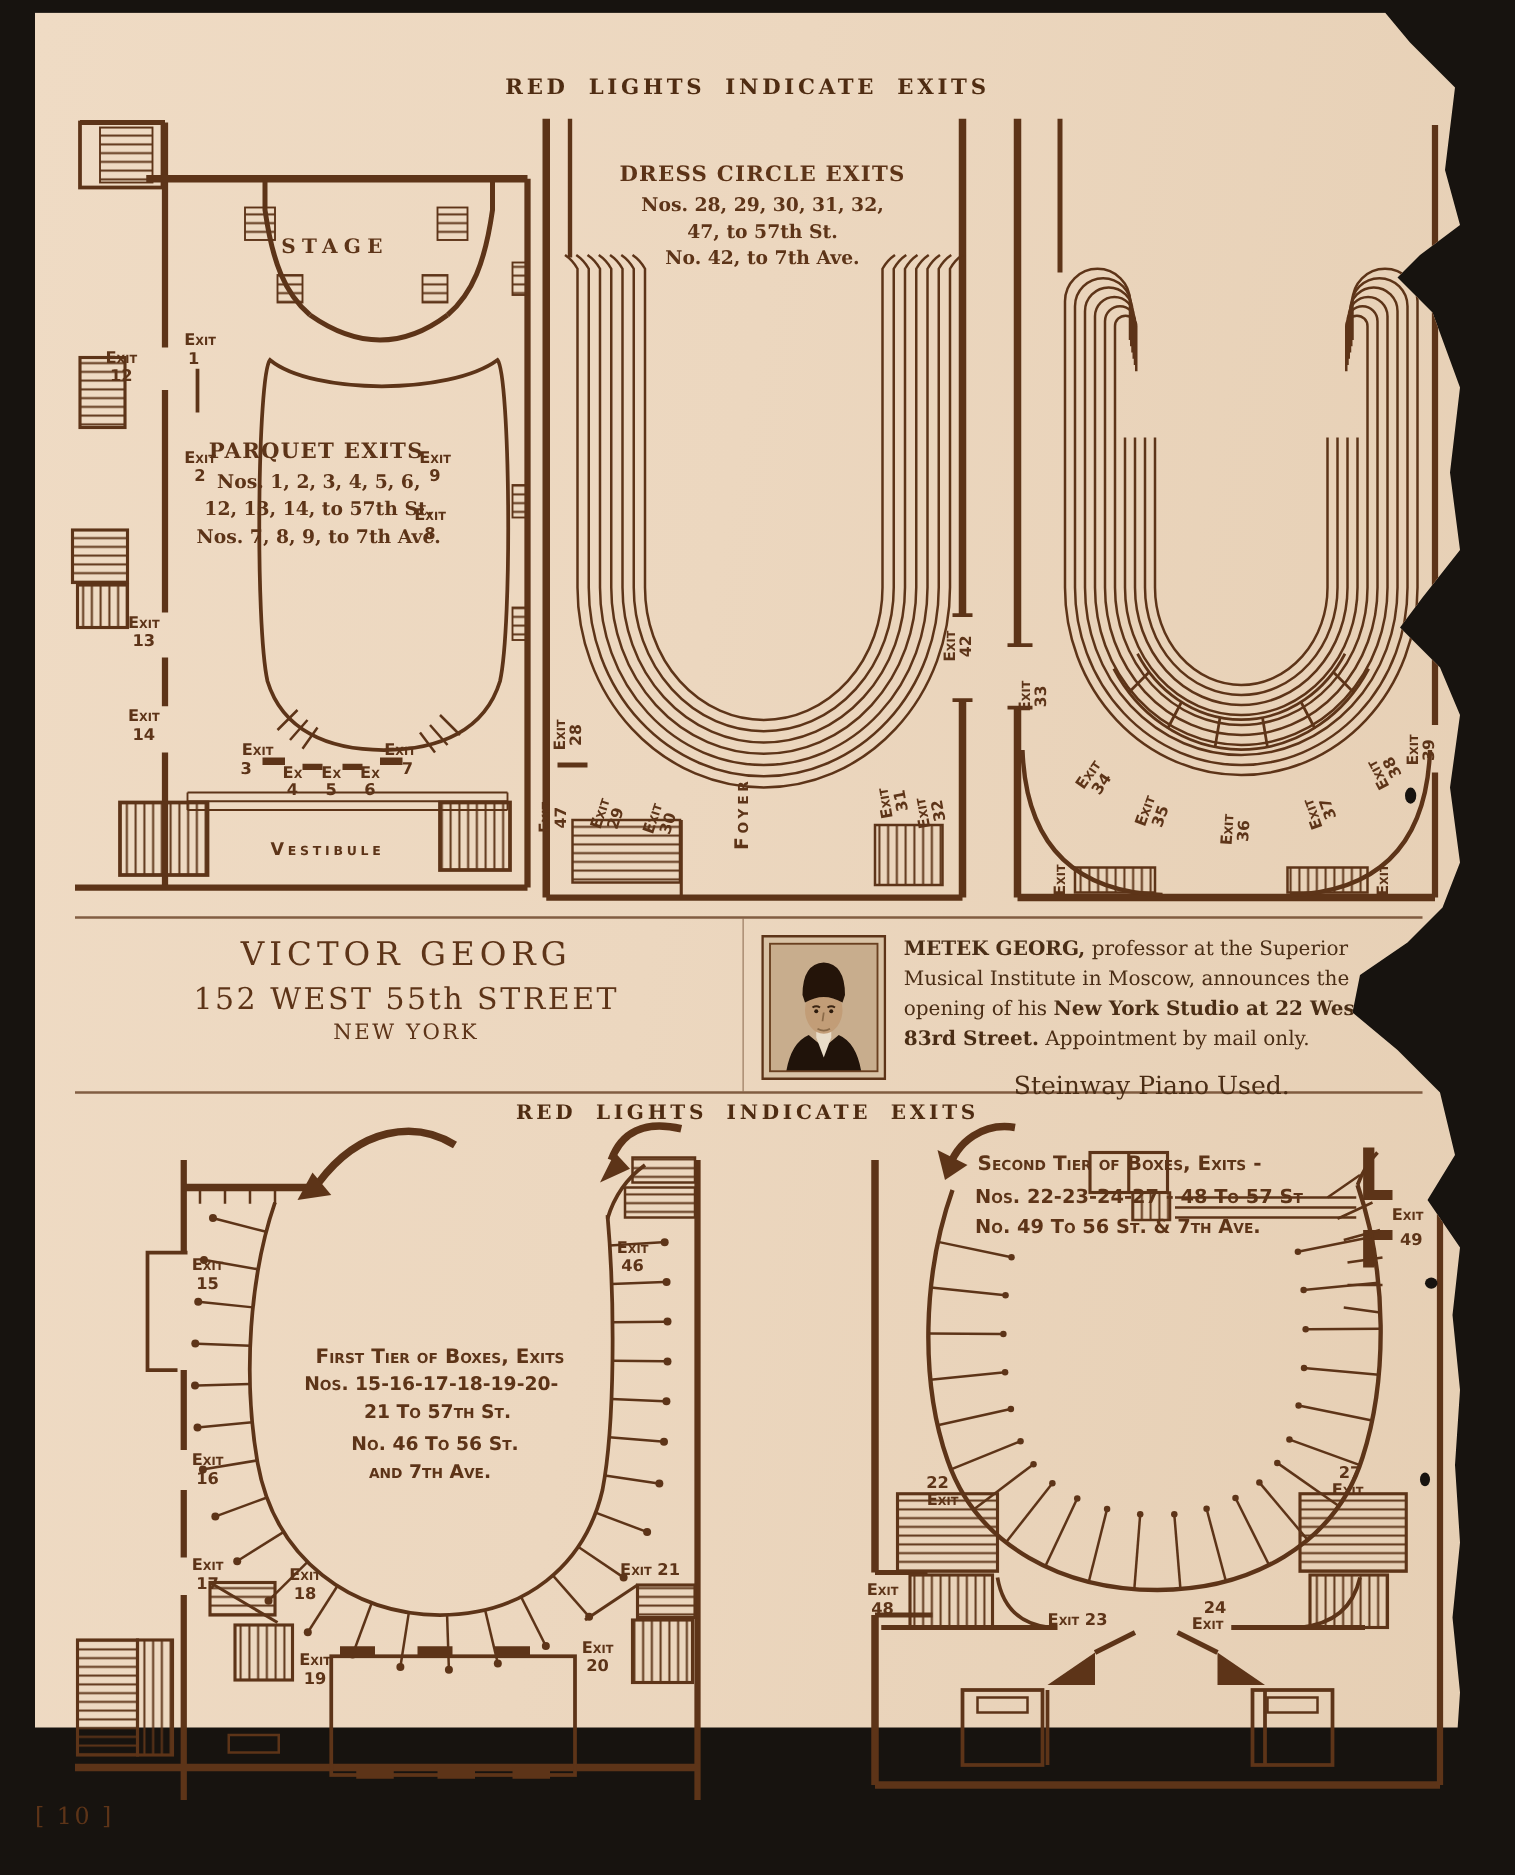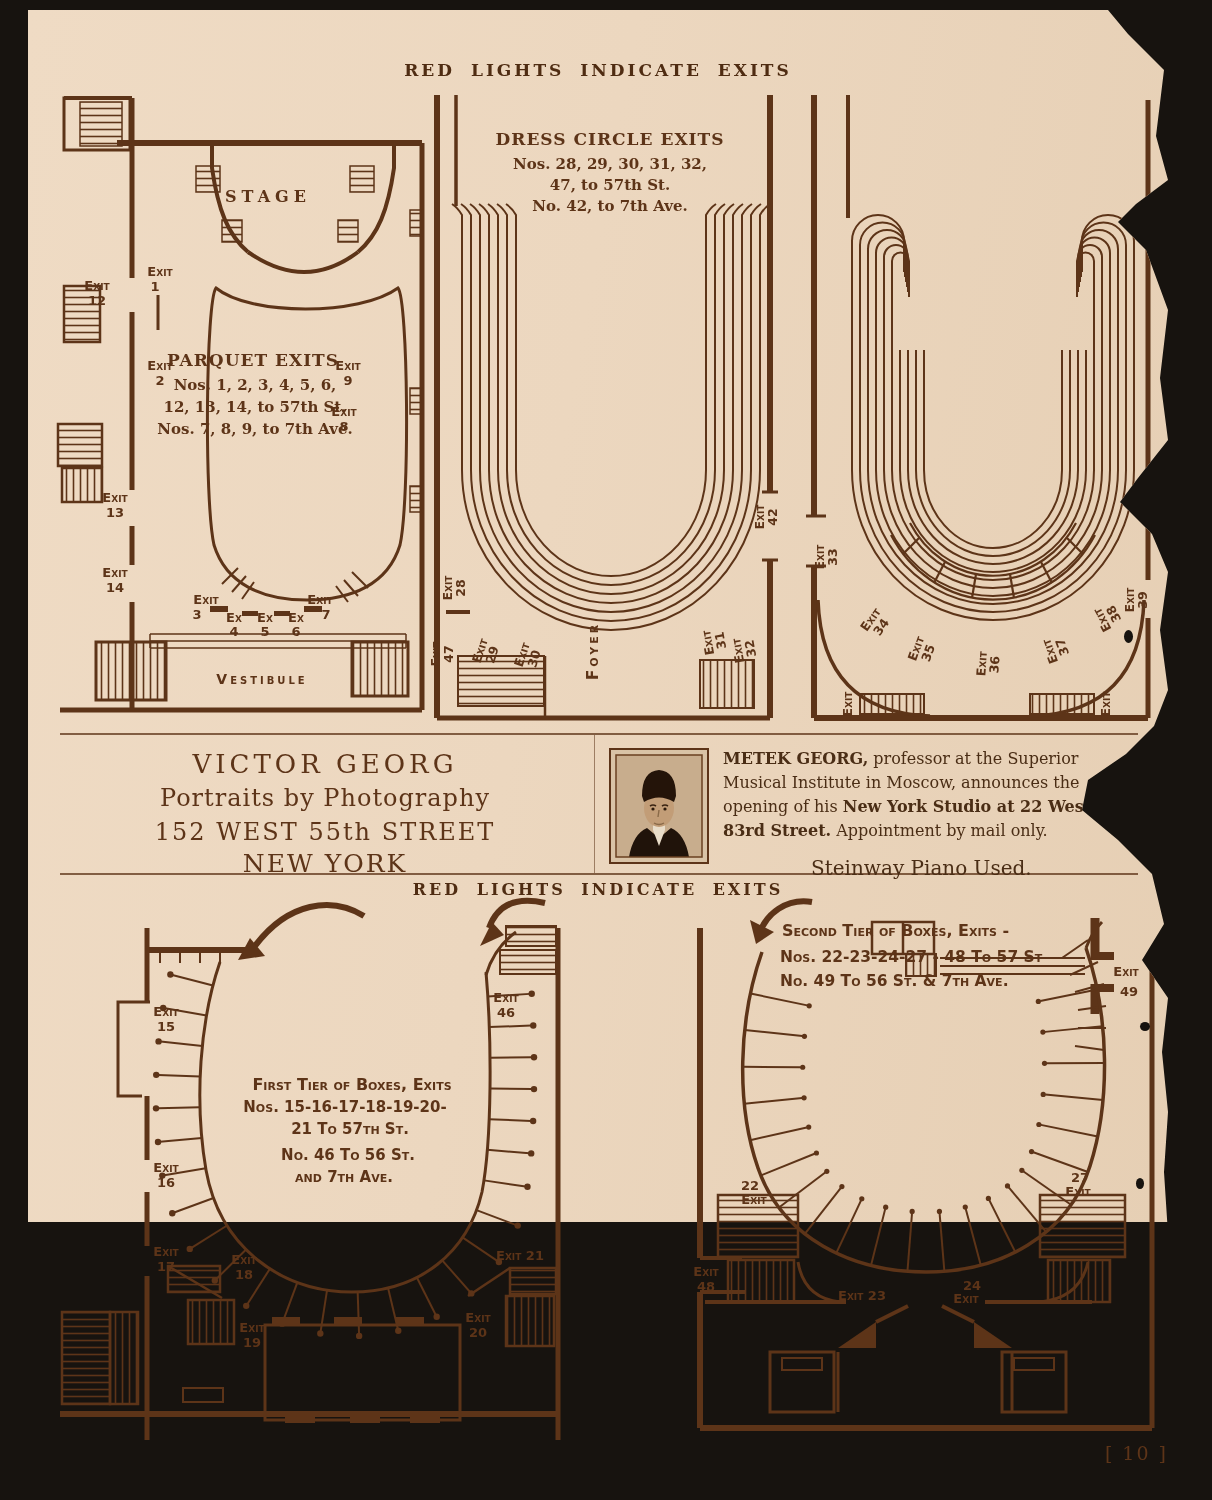--- a/index.html
+++ b/index.html
@@ -1,43 +1,43 @@
 <!DOCTYPE html>
 <html><head>
 <meta charset="utf-8">
 <style>
   html,body{margin:0;padding:0;width:1212px;height:1500px;background:#17130f;overflow:hidden;
     font-family:"DejaVu Serif",serif;}
   :root{--ink:#5d3418;--ink2:#6a4020;--paper:#ecd8c0;}
-  .paper{position:absolute;left:28px;top:10px;width:1140px;height:1212px;
+  .paper{position:absolute;left:28px;top:10px;width:1140px;height:1372px;
     background:linear-gradient(100deg,#efdbc4 0%,#ecd7bf 45%,#e6cfb4 100%);
     clip-path:polygon(0 0,1080px 0,1100px 24px,1136px 60px,1128px 126px,1140px 170px,1108px 194px,1090px 212px,1118px 240px,1140px 300px,1132px 368px,1140px 430px,1110px 468px,1092px 492px,1124px 524px,1140px 562px,1132px 620px,1140px 680px,1126px 716px,1098px 744px,1060px 770px,1054px 800px,1090px 830px,1124px 864px,1136px 914px,1114px 950px,1140px 988px,1134px 1042px,1140px 1102px,1136px 1162px,1140px 1224px,1134px 1284px,1140px 1344px,1136px 1404px,1140px 1442px,1132px 1468px,0 1468px);}
   .banner{position:absolute;left:0;width:1140px;text-align:center;color:#4f2c12;
     font-weight:bold;font-size:17px;letter-spacing:3px;word-spacing:7px;}
   .banner-top{top:50px;}
   .banner-mid{top:870px;font-size:16px;}
   svg text{fill:var(--ink);stroke:none;}
   .hand{font-family:"DejaVu Sans",sans-serif;font-weight:700;font-variant:small-caps;}
   .srf{font-family:"DejaVu Serif",serif;font-weight:700;}
   .ad-row{position:absolute;left:32px;top:723px;width:1078px;height:138px;
     border-top:2px solid rgba(93,52,24,.75);border-bottom:2px solid rgba(93,52,24,.75);
     display:flex;align-items:stretch;}
   .ad-georg{width:530px;text-align:center;color:var(--ink);padding-top:14px;}
   .g-name{font-size:26px;letter-spacing:4px;}
   .g-l1{font-size:24px;margin-top:5px;letter-spacing:1px;}
   .g-l2{font-size:24px;margin-top:6px;letter-spacing:2px;}
-  .g-l3{font-size:25px;margin-top:3px;letter-spacing:2px;}
+  .g-l3{font-size:17px;margin-top:3px;letter-spacing:2px;}
   .ad-divider{width:1px;background:rgba(93,52,24,.55);margin:0 4px;}
   .ad-volk{flex:1;display:flex;padding:10px 4px 0 8px;color:#4a2d15;}
   .portrait{flex:0 0 auto;margin:3px 14px 0 2px;}
   .volk-body{flex:1;font-size:16px;line-height:1.5;}
   .volk-p{margin:2px 0 0 0;text-align:left;}
   .volk-p .b{font-weight:bold;}
   .volk-footer{margin:10px 0 0 88px;font-size:20px;}
-  .page-number{position:absolute;top:1432px;left:0;width:1140px;text-align:right;
+  .page-number{position:absolute;top:1432px;left:0;width:1140px;text-align:left;
     font-size:19px;color:var(--ink);letter-spacing:2px;}
   .speck{position:absolute;background:#17130f;border-radius:50%;}
   .plansvg{position:absolute;left:0;}
 </style>
 </head>
 <body>
 
 <div class="paper">
 
   <div class="banner banner-top">RED LIGHTS INDICATE EXITS</div>
@@ -276,21 +276,20 @@
               <text y="0">Exit</text>
             </g>
         </g>
       </g>
     </g>
   </svg>
 
   <div class="ad-row">
     <div class="ad-georg">
       <div class="g-name">VICTOR GEORG</div>
-      <div class="g-l1">Portraits by Photography</div>
       <div class="g-l2">152 WEST 55th STREET</div>
       <div class="g-l3">NEW YORK</div>
     </div>
     <div class="ad-divider"></div>
     <div class="ad-volk">
       <svg class="portrait" width="100" height="116" viewBox="0 0 100 116">
         <rect x="1" y="1" width="98" height="114" fill="#d9c3a6" stroke="#5d3418" stroke-width="2"></rect>
         <rect x="7" y="7" width="86" height="102" fill="#c8ad8d"></rect>
         <path d="M20,109 Q24,86 38,80 L50,90 L62,80 Q76,86 80,109 Z" fill="#20130a"></path>
         <path d="M44,82 L50,98 L56,82 L56,76 L44,76 Z" fill="#e9ddc9"></path>

